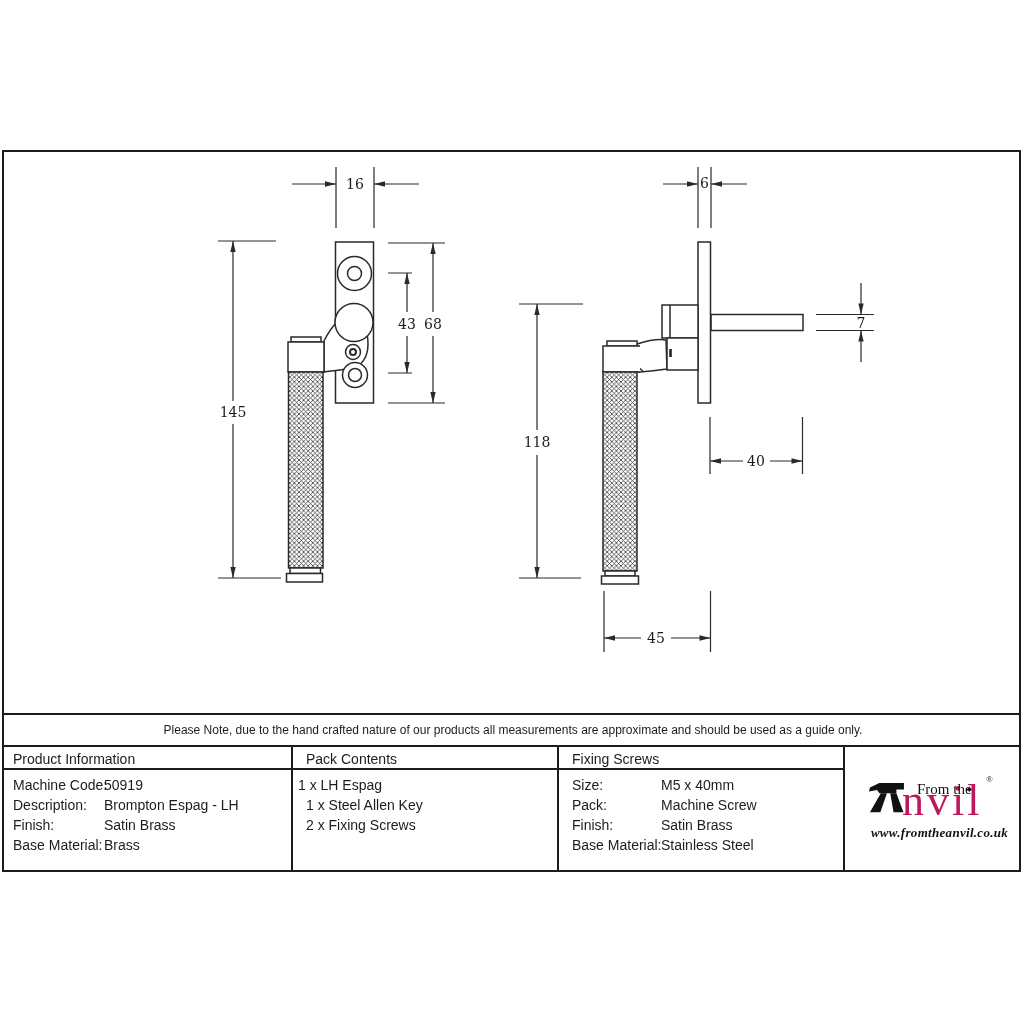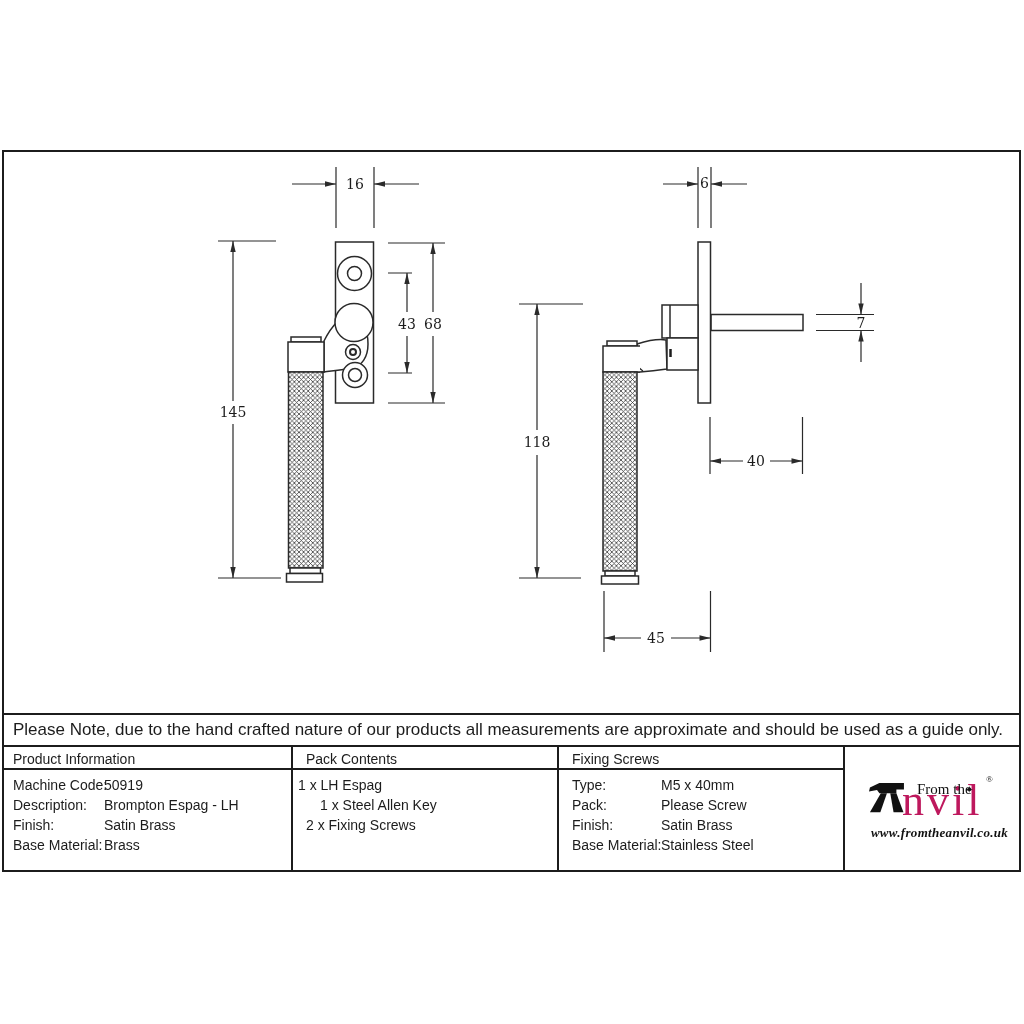--- a/index.html
+++ b/index.html
@@ -3,21 +3,21 @@
 <meta charset="utf-8">
 <style>
   html,body{margin:0;padding:0;}
   body{
     width:1024px;height:1024px;background:#ffffff;position:relative;
     font-family:"Liberation Sans",sans-serif;color:#1c1c1c;overflow:hidden;
   }
   .abs{position:absolute;}
   .ln{position:absolute;background:#1c1c1c;}
   .t13{font-size:14px;line-height:16px;white-space:nowrap;}
-  .t125{font-size:17px;line-height:16px;white-space:nowrap;}
+  .t125{font-size:12px;line-height:16px;white-space:nowrap;text-align:center;}
   .lab{display:inline-block;width:91px;}
   .lab2{display:inline-block;width:89px;}
   .part{fill:#ffffff;stroke:#2a2a2a;stroke-width:1.5;}
   .partline{stroke:#2a2a2a;stroke-width:1.5;fill:none;}
   .knurlrect{fill:url(#knurlpat);stroke:#2a2a2a;stroke-width:1.5;}
   .dim{stroke:#2a2a2a;stroke-width:1.2;fill:none;}
   .ar{fill:#2a2a2a;stroke:none;}
   .dimtext{font-family:"DejaVu Serif",serif;font-size:14px;fill:#1c1c1c;}
   .serif{font-family:"Liberation Serif",serif;}
 </style>
@@ -163,28 +163,28 @@
   <span class="lab">Description:</span><span>Brompton Espag - LH</span>
 </div>
 <div class="abs t13" style="left:13px;top:817px;">
   <span class="lab">Finish:</span><span>Satin Brass</span>
 </div>
 <div class="abs t13" style="left:13px;top:837px;">
   <span class="lab">Base Material:</span><span>Brass</span>
 </div>
 
 <div class="abs t13" style="left:298px;top:777px;">1 x LH Espag</div>
-<div class="abs t13" style="left:306px;top:797px;margin-left:14px;">1 x Steel Allen Key</div>
+<div class="abs t13" style="left:306px;top:797px;">1 x Steel Allen Key</div>
 <div class="abs t13" style="left:306px;top:817px;">2 x Fixing Screws</div>
 
 <div class="abs t13" style="left:572px;top:777px;">
-  <span class="lab2">Type:</span><span>M5 x 40mm</span>
+  <span class="lab2">Size:</span><span>M5 x 40mm</span>
 </div>
 <div class="abs t13" style="left:572px;top:797px;">
-  <span class="lab2">Pack:</span><span>Please Screw</span>
+  <span class="lab2">Pack:</span><span>Machine Screw</span>
 </div>
 <div class="abs t13" style="left:572px;top:817px;">
   <span class="lab2">Finish:</span><span>Satin Brass</span>
 </div>
 <div class="abs t13" style="left:572px;top:837px;">
   <span class="lab2">Base Material:</span><span>Stainless Steel</span>
 </div>
 
 <div class="abs" style="left:845px;top:747px;width:176px;height:123px;">
   <svg class="abs" style="left:22px;top:34px;" width="38" height="34" viewBox="0 0 40 36">

